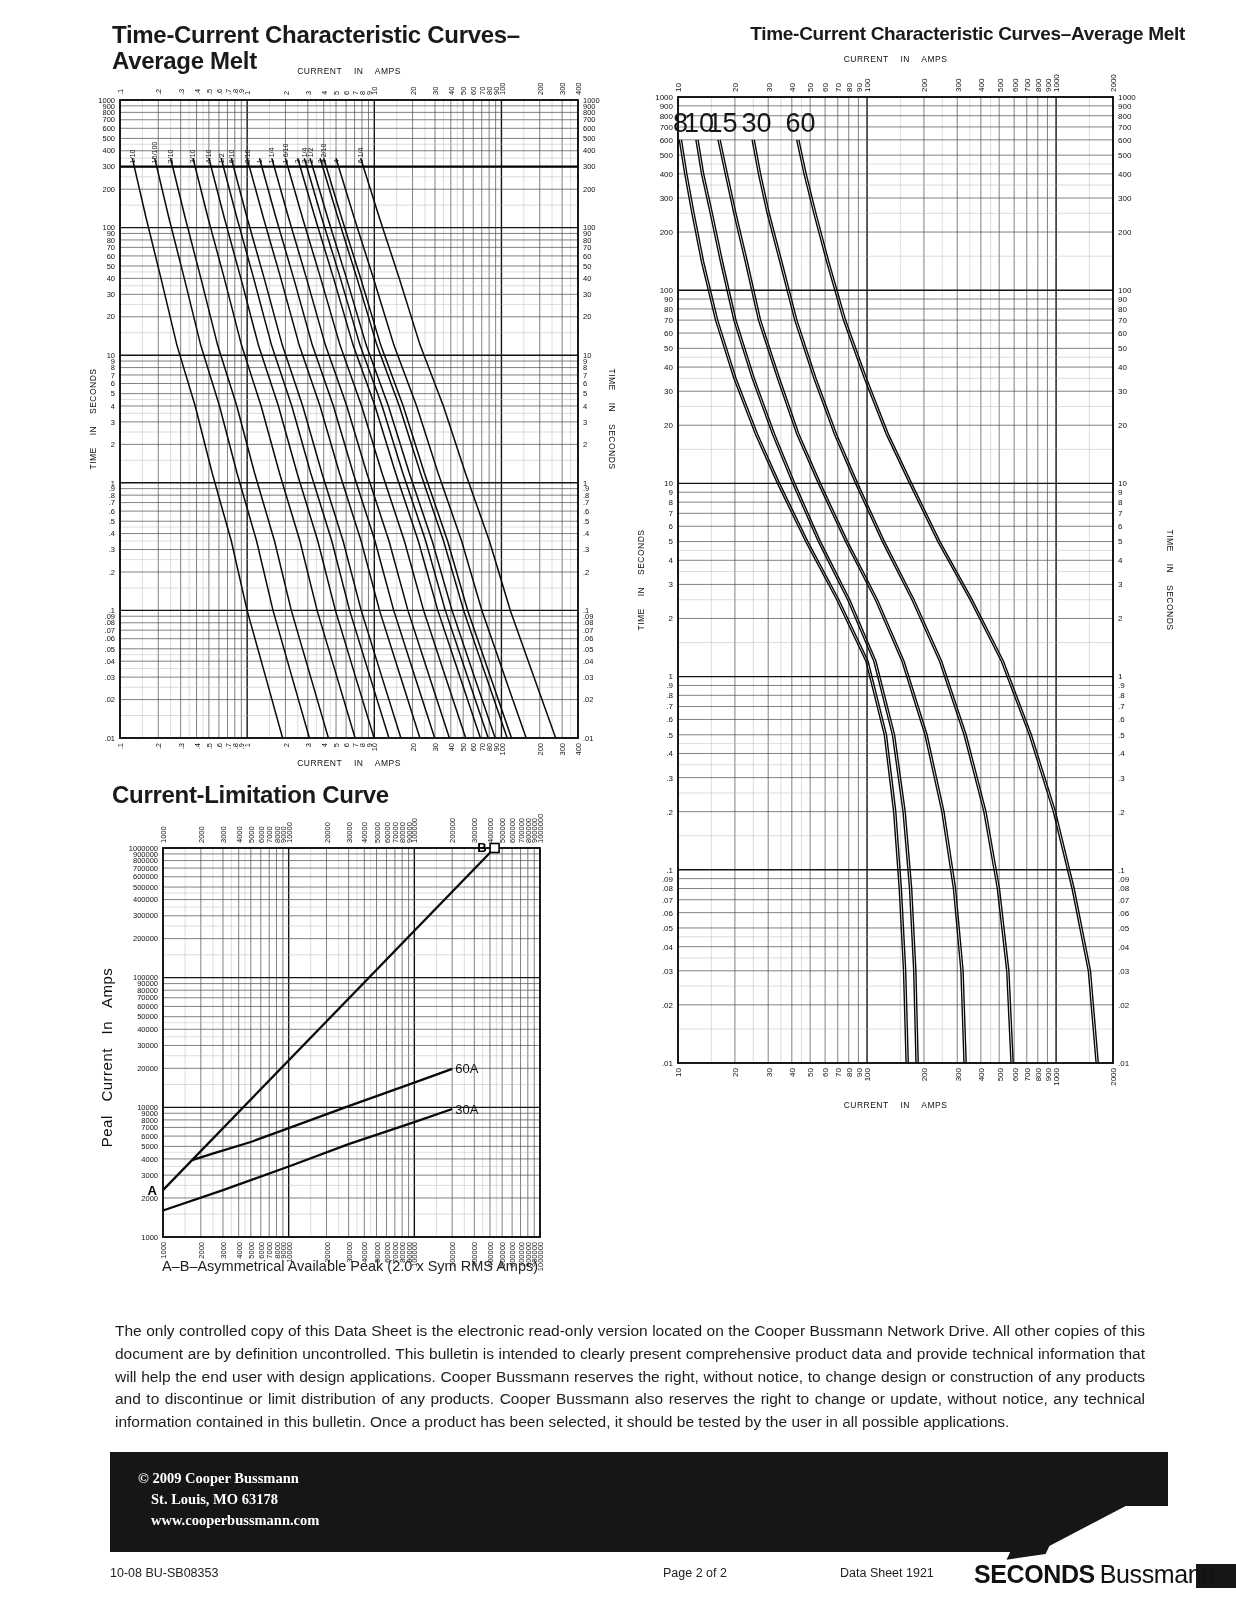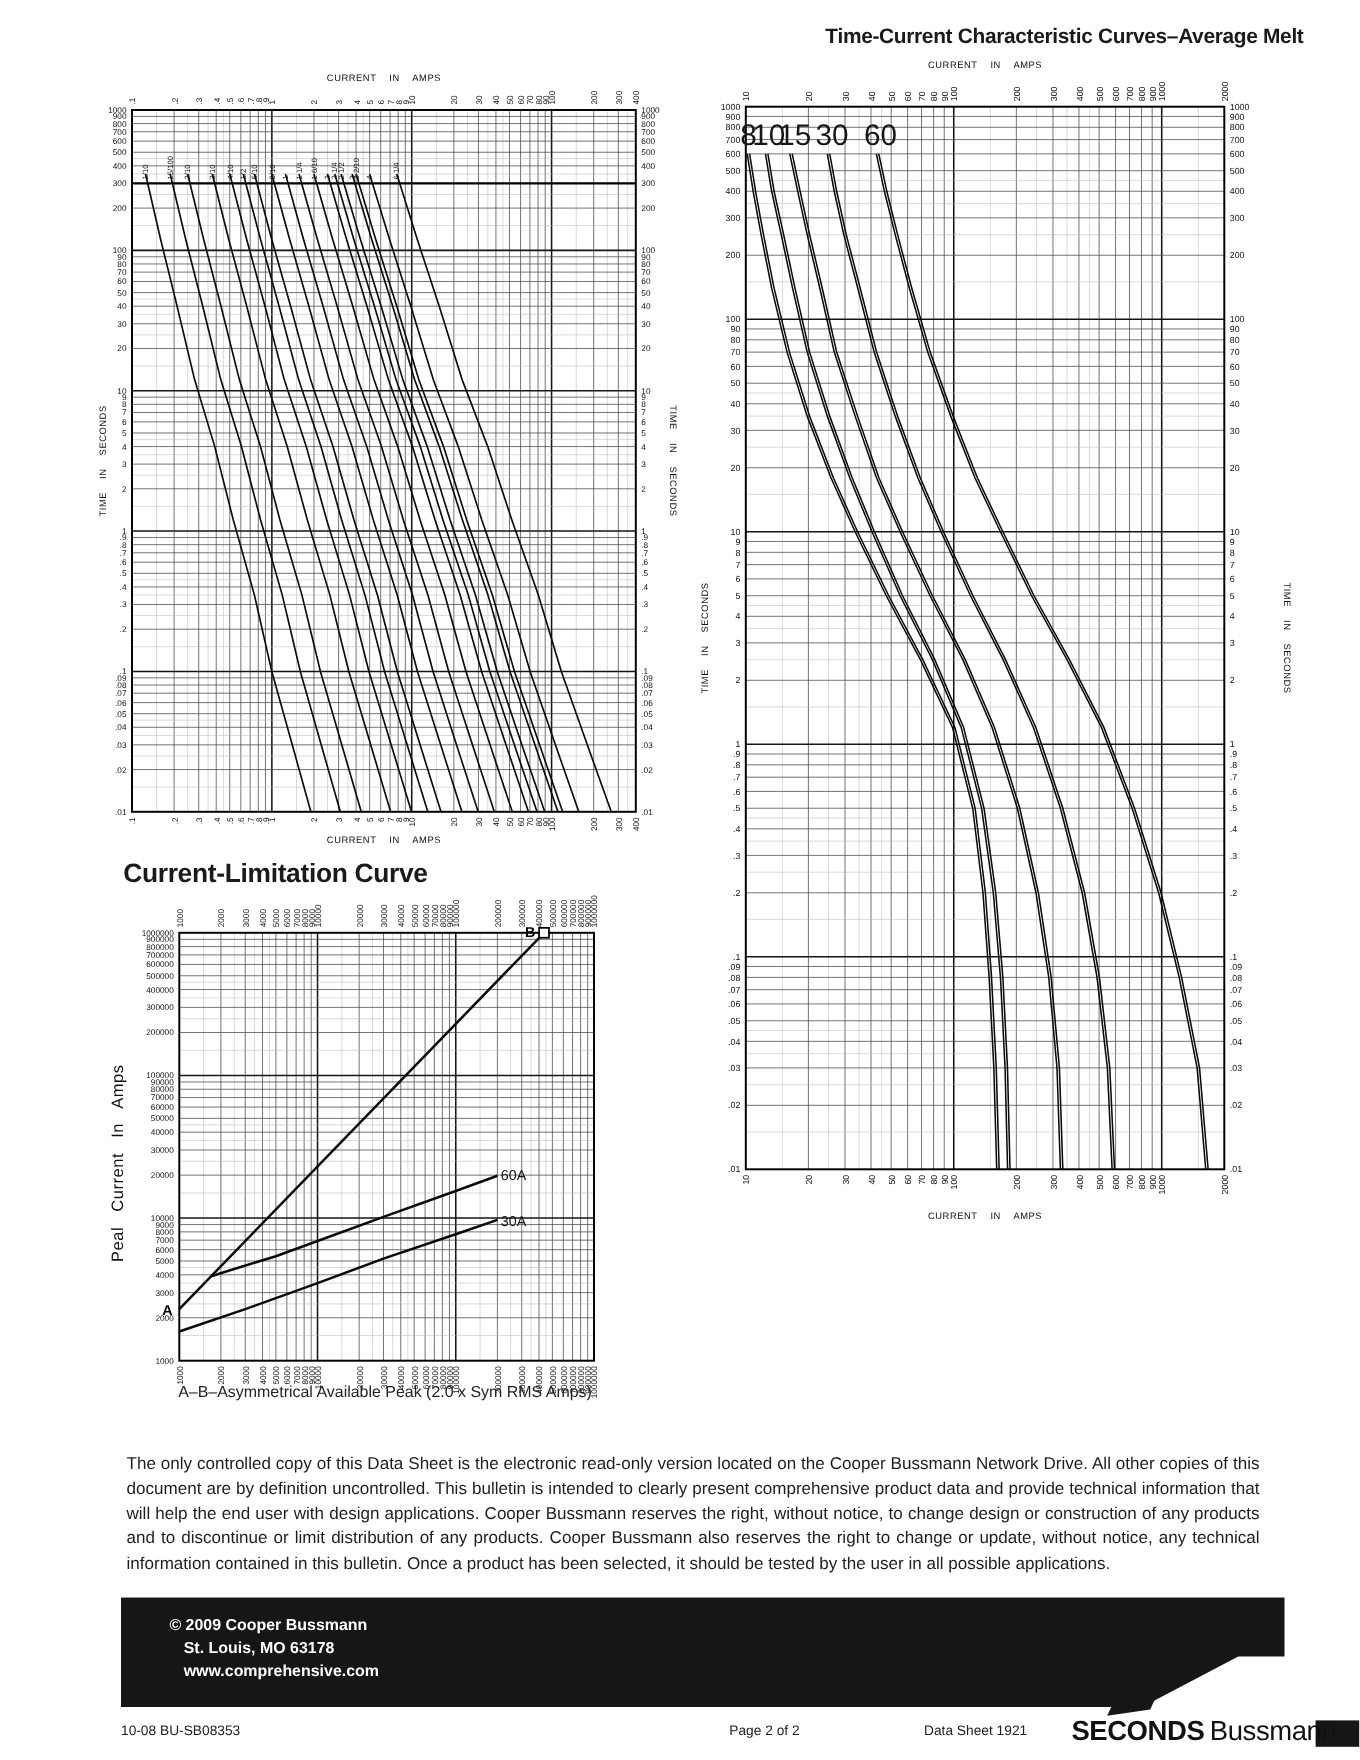--- a/index.html
+++ b/index.html
@@ -9,37 +9,41 @@
   .charttitle{font-weight:bold;color:#1a1a1a;letter-spacing:-0.3px;line-height:1.08;}
   #tc-small-title{left:112px;top:22px;font-size:24px;width:520px;}
   #tc-large-title{left:645px;top:24px;font-size:19px;width:540px;text-align:right;}
   #cl-title{left:112px;top:782px;font-size:24px;}
   svg{position:absolute;overflow:visible;}
   #cl-captions{left:100px;top:1256px;width:500px;text-align:center;font-size:14.5px;line-height:1.45;color:#222;}
   #legal{left:115px;top:1320px;width:1030px;font-size:15.5px;line-height:1.47;text-align:justify;color:#1d1d1d;}
   #footer-bar{left:110px;top:1452px;width:1058px;height:100px;background:#161616;
       clip-path:polygon(0 0,100% 0,100% 54%,96% 54%,87.7% 100%,0 100%);}
   #footer-bar .txt{position:absolute;left:28px;top:16px;color:#fff;
-      font-family:Liberation Sans, sans-serif;font-weight:bold;font-size:14.5px;line-height:21px;white-space:pre;margin-left:16px;}
+      font-family:Liberation Serif, serif;font-weight:bold;font-size:14.5px;line-height:21px;white-space:pre;}
   #footer-bar .txt .ind{padding-left:13px;}
   #brand-flag{left:1012px;top:1540px;width:36px;height:17px;background:#161616;transform:skewX(-32deg) rotate(-9deg);}
   #brand-corner{left:1196px;top:1564px;width:40px;height:24px;background:#161616;}
   #brand{left:974px;top:1560px;font-size:25px;white-space:nowrap;letter-spacing:-0.4px;}
   #brand .b1{font-weight:bold;}
   #brand .b2{font-weight:normal;margin-left:5px;margin-top:36px;}
   .meta{top:1566px;font-size:12.5px;color:#222;}
   #meta-doc{left:110px;}
   #meta-page{left:663px;}
   #meta-sheet{left:840px;}
 </style>
 </head>
 <body>
 
 <div id="page">
 
+  <div class="abs charttitle" id="tc-small-title">
+    <div>Time-Current Characteristic Curves–</div>
+    <div>Average Melt</div>
+  </div>
 
   <div class="abs charttitle" id="tc-large-title">Time-Current Characteristic Curves–Average Melt</div>
 
   <div class="abs charttitle" id="cl-title">Current-Limitation Curve</div>
 
   <svg id="svg-tc-small" style="left:88px;top:60px;" width="532" height="724">
       <line x1="54.38990934122924" y1="40" x2="54.38990934122924" y2="678" stroke="#b3b3b3" stroke-width="0.45"></line>
       <line x1="70.27580283116677" y1="40" x2="70.27580283116677" y2="678" stroke="#4a4a4a" stroke-width="0.7"></line>
       <line x1="82.5978591168886" y1="40" x2="82.5978591168886" y2="678" stroke="#b3b3b3" stroke-width="0.45"></line>
       <line x1="92.665712172396" y1="40" x2="92.665712172396" y2="678" stroke="#4a4a4a" stroke-width="0.7"></line>
@@ -779,21 +783,21 @@
       <text x="355.3428731900465" y="314.22183918087944" font-size="13" text-anchor="start" fill="#111">30A</text>
     </svg>
 
   <div class="abs" id="cl-captions">
     <div>A–B–Asymmetrical Available Peak (2.0 x Sym RMS Amps)</div>
   </div>
 
   <div class="abs" id="legal">The only controlled copy of this Data Sheet is the electronic read-only version located on the Cooper Bussmann Network Drive. All other copies of this document are by definition uncontrolled. This bulletin is intended to clearly present comprehensive product data and provide technical information that will help the end user with design applications. Cooper Bussmann reserves the right, without notice, to change design or construction of any products and to discontinue or limit distribution of any products. Cooper Bussmann also reserves the right to change or update, without notice, any technical information contained in this bulletin. Once a product has been selected, it should be tested by the user in all possible applications.</div>
 
   <div class="abs" id="footer-bar">
-    <div class="txt"><div>© 2009 Cooper Bussmann</div><div class="ind">St. Louis, MO 63178</div><div class="ind">www.comprehensive.com</div></div>
+    <div class="txt"><div>© 2009 Cooper Bussmann</div><div class="ind">St. Louis, MO 63178</div><div class="ind">www.cooperbussmann.com</div></div>
   </div>
 
   <div class="abs" id="brand-flag"></div>
   <div class="abs" id="brand-corner"></div>
   <div class="abs" id="brand"><span class="b1">SECONDS</span><span class="b2">Bussmann</span></div>
 
   <div class="abs meta" id="meta-doc">10-08  BU-SB08353</div>
   <div class="abs meta" id="meta-page">Page 2 of 2</div>
   <div class="abs meta" id="meta-sheet">Data Sheet 1921</div>
 

